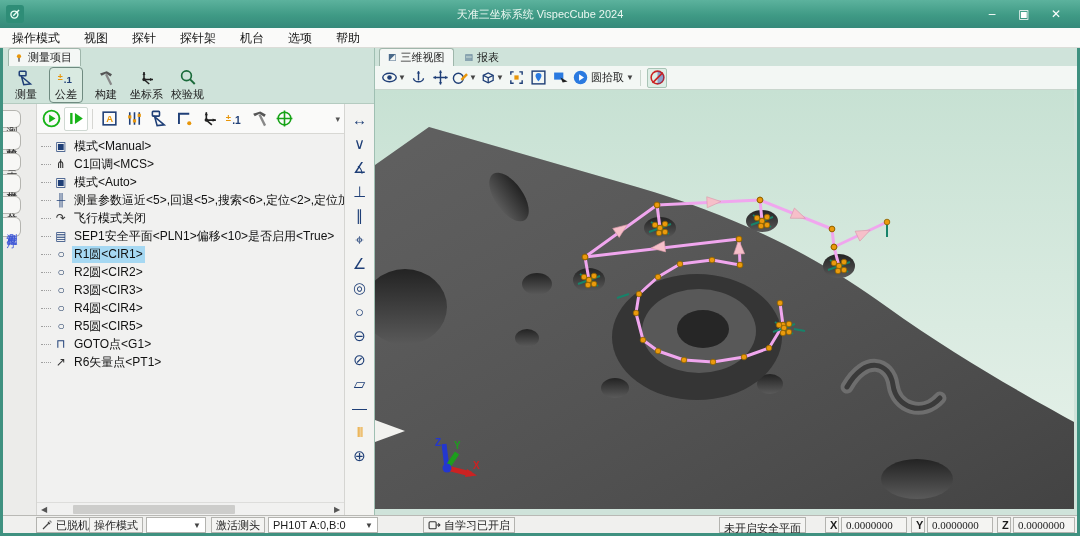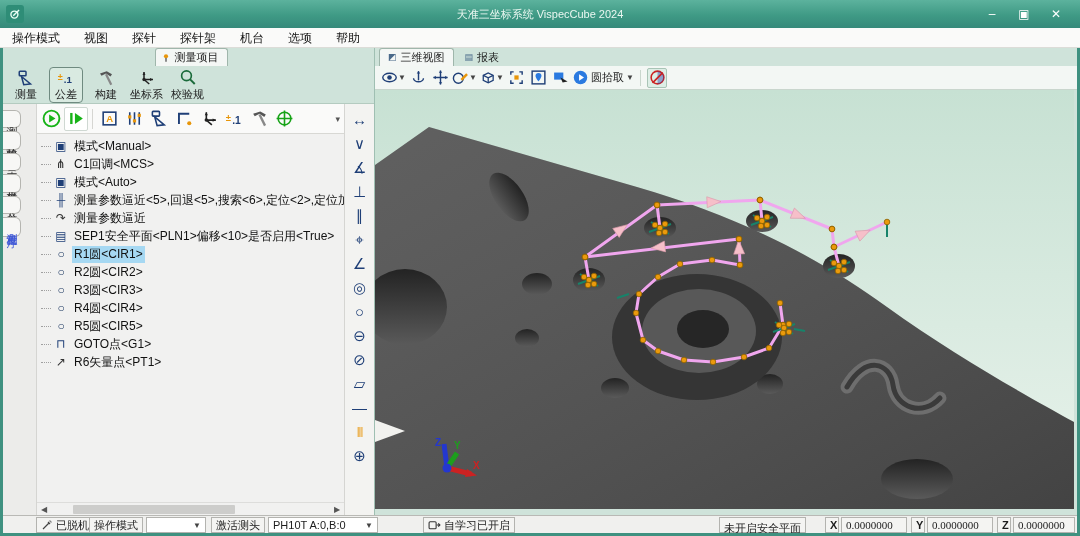--- a/index.html
+++ b/index.html
@@ -19,21 +19,21 @@
   
   .menubar { position:absolute; left:0; top:28px; width:1080px; height:20px; background:#fafaf9;
     border-bottom:1px solid #dcdcd8; display:flex; align-items:center; }
   .menu-item { padding:0 12px; height:20px; line-height:20px; font-size:12px; color:#161616; }
 
   
   .main { position:absolute; left:3px; top:48px; width:1074px; height:467px; background:#cfe3da; display:flex; }
 
   
   .left-panel { width:372px; height:100%; display:flex; flex-direction:column; border-right:1px solid #9fbfb2; }
-  .lp-header { height:18px; background:#cfe3da; display:flex; align-items:flex-end; padding-left:5px;justify-content:center; }
+  .lp-header { height:18px; background:#cfe3da; display:flex; align-items:flex-end; padding-left:5px; }
   .lp-tab { background:#f4f7f5; border:1px solid #9fb6ab; border-bottom:none; border-radius:3px 3px 0 0;
     padding:1px 8px 1px 5px; font-size:11px; display:flex; align-items:center; gap:4px; }
   .ribbon { height:38px; background:#cfe3da; border-bottom:1px solid #b4cbc0; display:flex; align-items:center; padding-left:6px; gap:6px; }
   .ribbon-tool { display:flex; flex-direction:column; align-items:center; justify-content:center;
     min-width:34px; height:36px; border:1px solid transparent; border-radius:4px; font-size:11px; line-height:12px; }
   .ribbon-tool.sel { border-color:#6f8a80; background:#d9eae1; }
   .ribbon-tool .rlabel { margin-top:1px; }
   .lp-body { flex:1; display:flex; background:#f1f1f0; min-height:0; }
 
   .side-tabs { width:34px; background:#ececea; border-right:1px solid #d5d5d2; padding-top:6px;
@@ -265,21 +265,21 @@
               <span class="tree-label">模式&lt;Auto&gt;</span>
             </div>
             <div class="tree-item">
               <span class="tree-dots"></span>
               <span class="tree-icon glyph" style="color: rgb(31, 63, 119);">╫</span>
               <span class="tree-label">测量参数逼近&lt;5&gt;,回退&lt;5&gt;,搜索&lt;6&gt;,定位&lt;2&gt;,定位加&lt;2&gt;,测量</span>
             </div>
             <div class="tree-item">
               <span class="tree-dots"></span>
               <span class="tree-icon glyph" style="color: rgb(51, 51, 51);">↷</span>
-              <span class="tree-label">测量参数逼近</span>
+              <span class="tree-label">飞行模式关闭</span>
             </div>
             <div class="tree-item">
               <span class="tree-dots"></span>
               <span class="tree-icon glyph" style="color: rgb(31, 63, 119);">▤</span>
               <span class="tree-label">SEP1安全平面&lt;PLN1&gt;偏移&lt;10&gt;是否启用&lt;True&gt;</span>
             </div>
             <div class="tree-item">
               <span class="tree-dots"></span>
               <span class="tree-icon glyph" style="color: rgb(22, 51, 94);">○</span>
               <span class="tree-label sel">R1圆&lt;CIR1&gt;</span>

